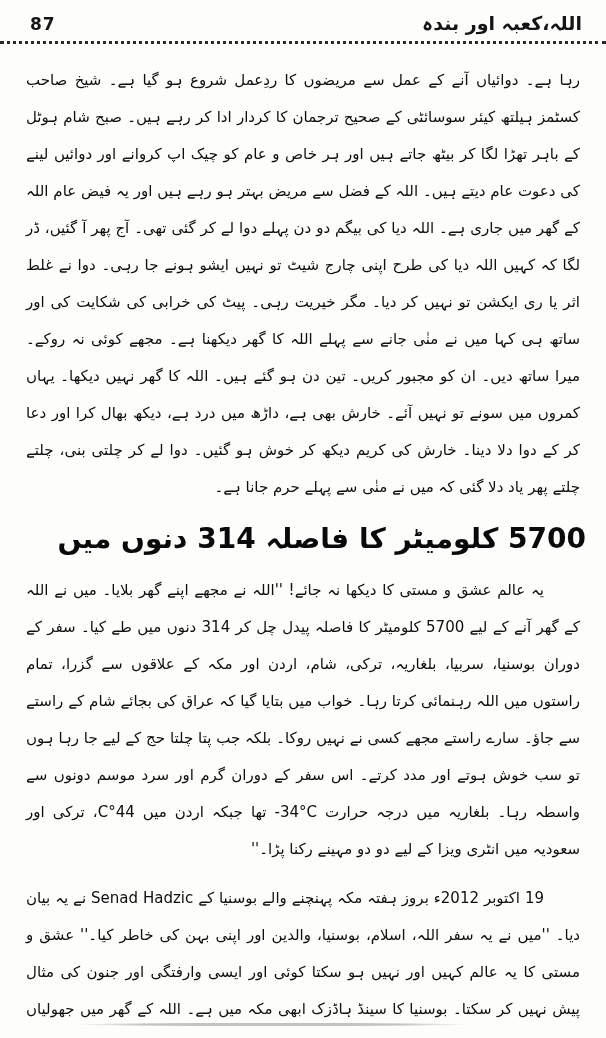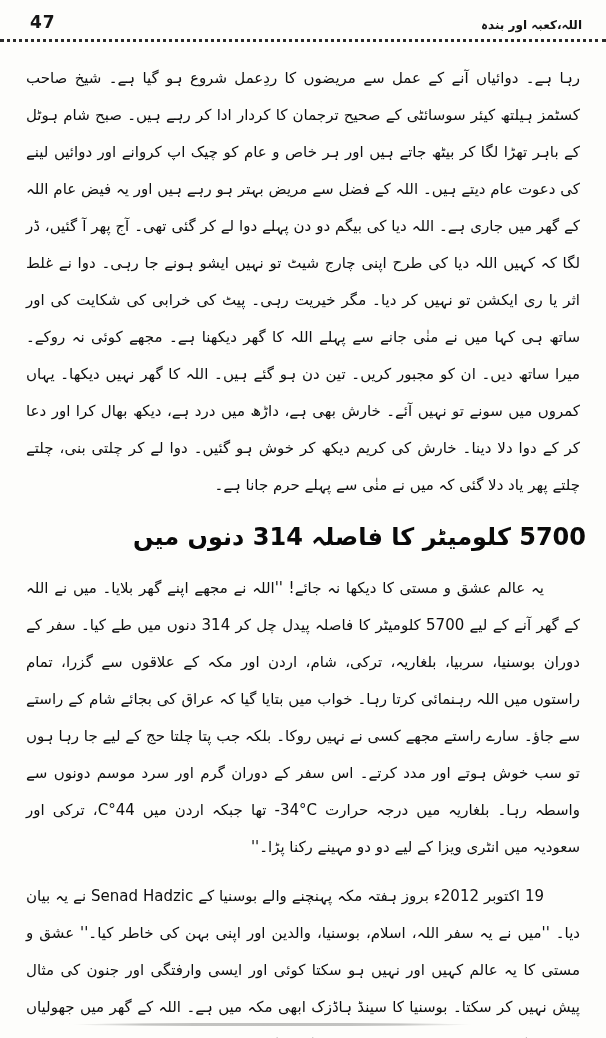--- a/index.html
+++ b/index.html
@@ -23,41 +23,41 @@
   }
   .page-number {
     font-weight: bold;
     font-size: 17px;
     letter-spacing: 1px;
     color: #151515;
   }
   .book-title {
     direction: rtl;
     font-weight: bold;
-    font-size: 12px;
+    font-size: 19px;
     color: #151515;
   }
   .dotted-rule {
     border: none;
     border-bottom: 3px dotted #2b2b2b;
     margin: 7px -8px 0 -8px;
     height: 0;
   }
   .body-text {
     direction: rtl;
     text-align: justify;
     font-size: 15px;
     line-height: 37px;
     padding: 6px 6px 0 6px;
     color: #0e0e0e;
   }
   .body-text p { margin: 12px; }
   .para-indent { text-indent: 36px; }
   .section-heading {
-    font-size: 24px;
+    font-size: 28px;
     font-weight: bold;
     text-align: right;
     line-height: 42px;
     margin: 6px 6px 2px 0;
     color: #0a0a0a;
   }
   .scan-shadow {
     position: absolute;
     left: 72px;
     bottom: 12px;
@@ -66,21 +66,21 @@
     border-radius: 50%;
     background: linear-gradient(90deg, rgba(0,0,0,0) 0%, rgba(90,90,88,0.35) 18%, rgba(120,120,118,0.45) 50%, rgba(90,90,88,0.35) 82%, rgba(0,0,0,0) 100%);
   }
 </style>
 </head>
 <body>
 
 <div class="page">
 
   <header class="page-header">
-    <span class="page-number">47</span>
+    <span class="page-number">87</span>
     <span class="book-title">اللہ،کعبہ اور بندہ</span>
   </header>
 
   <hr class="dotted-rule">
 
   <main class="body-text">
 
     <p>رہا ہے۔ دوائیاں آنے کے عمل سے مریضوں کا ردِعمل شروع ہو گیا ہے۔ شیخ صاحب کسٹمز ہیلتھ کیئر سوسائٹی کے صحیح ترجمان کا کردار ادا کر رہے ہیں۔ صبح شام ہوٹل کے باہر تھڑا لگا کر بیٹھ جاتے ہیں اور ہر خاص و عام کو چیک اپ کروانے اور دوائیں لینے کی دعوت عام دیتے ہیں۔ اللہ کے فضل سے مریض بہتر ہو رہے ہیں اور یہ فیض عام اللہ کے گھر میں جاری ہے۔ اللہ دیا کی بیگم دو دن پہلے دوا لے کر گئی تھی۔ آج پھر آ گئیں، ڈر لگا کہ کہیں اللہ دیا کی طرح اپنی چارج شیٹ تو نہیں ایشو ہونے جا رہی۔ دوا نے غلط اثر یا ری ایکشن تو نہیں کر دیا۔ مگر خیریت رہی۔ پیٹ کی خرابی کی شکایت کی اور ساتھ ہی کہا میں نے منٰی جانے سے پہلے اللہ کا گھر دیکھنا ہے۔ مجھے کوئی نہ روکے۔ میرا ساتھ دیں۔ ان کو مجبور کریں۔ تین دن ہو گئے ہیں۔ اللہ کا گھر نہیں دیکھا۔ یہاں کمروں میں سونے تو نہیں آئے۔ خارش بھی ہے، داڑھ میں درد ہے، دیکھ بھال کرا اور دعا کر کے دوا دلا دینا۔ خارش کی کریم دیکھ کر خوش ہو گئیں۔ دوا لے کر چلتی بنی، چلتے چلتے پھر یاد دلا گئی کہ میں نے منٰی سے پہلے حرم جانا ہے۔</p>
 
     <h2 class="section-heading">5700 کلومیٹر کا فاصلہ 314 دنوں میں</h2>

